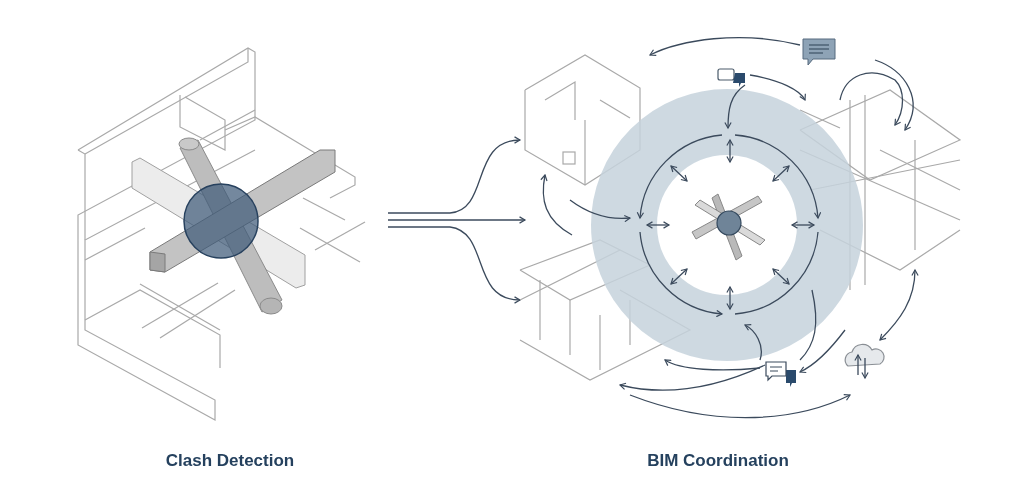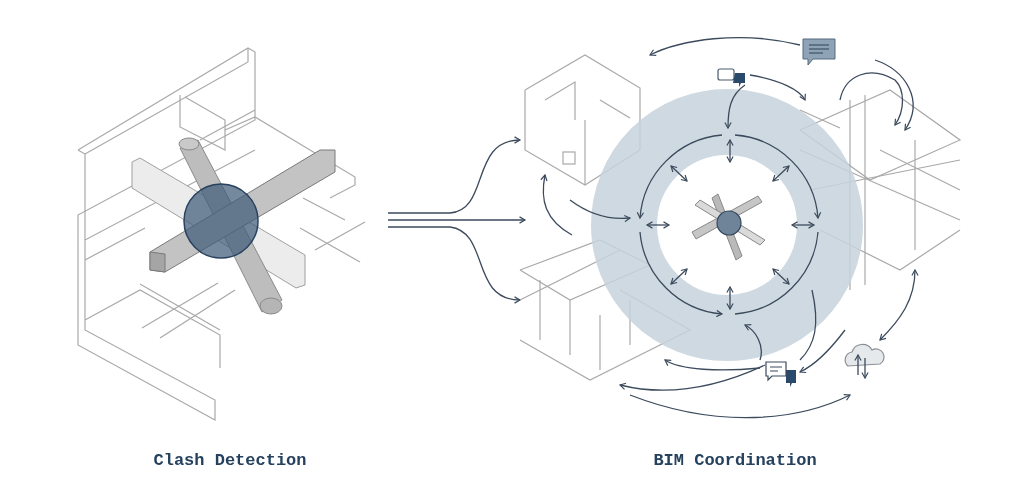--- a/index.html
+++ b/index.html
@@ -1,20 +1,20 @@
 <!DOCTYPE html>
 <html><head>
 <meta charset="utf-8">
 <style>
   html,body{margin:0;padding:0;background:#ffffff;}
   body{width:1024px;height:491px;position:relative;overflow:hidden;font-family:"Liberation Sans",sans-serif;}
   svg{position:absolute;left:0;top:0;}
-  .caption{position:absolute;top:451px;font-size:17px;font-weight:600;color:#25415e;text-align:center;font-family:Liberation Mono, monospace;}
+  .caption{position:absolute;top:451px;font-size:17px;font-weight:600;color:#25415e;text-align:center;font-family:Liberation Sans, sans-serif;}
   #cap-left{left:130px;width:200px;}
-  #cap-right{left:625px;width:220px;}
+  #cap-right{left:608px;width:220px;}
   .ln{fill:none;stroke:#a9a9a9;stroke-width:1.2;}
   .arr{fill:none;stroke:#3b4a5c;stroke-width:1.3;}
 </style>
 </head>
 <body>
 
 <svg width="1024" height="491" viewBox="0 0 1024 491">
   <defs>
     <marker id="ah" viewBox="0 0 10 10" refX="8" refY="5" markerWidth="6" markerHeight="6" orient="auto-start-reverse">
       <path d="M1,1 L8,5 L1,9" fill="none" stroke="#3b4a5c" stroke-width="1.5"></path>

